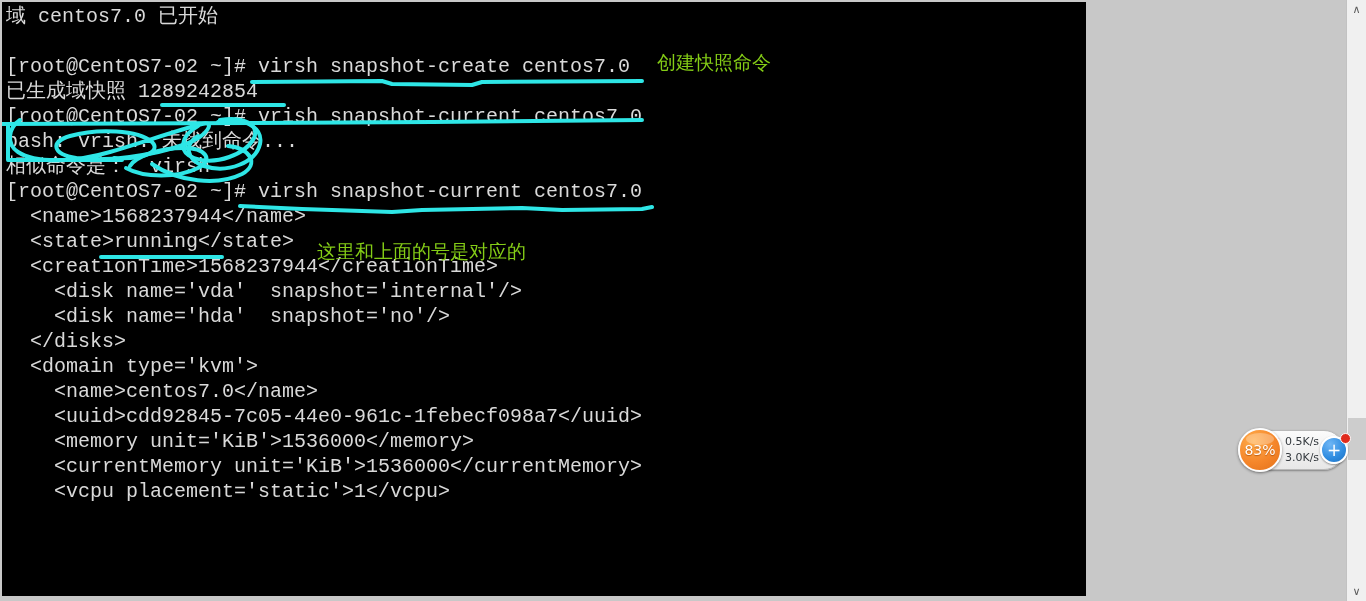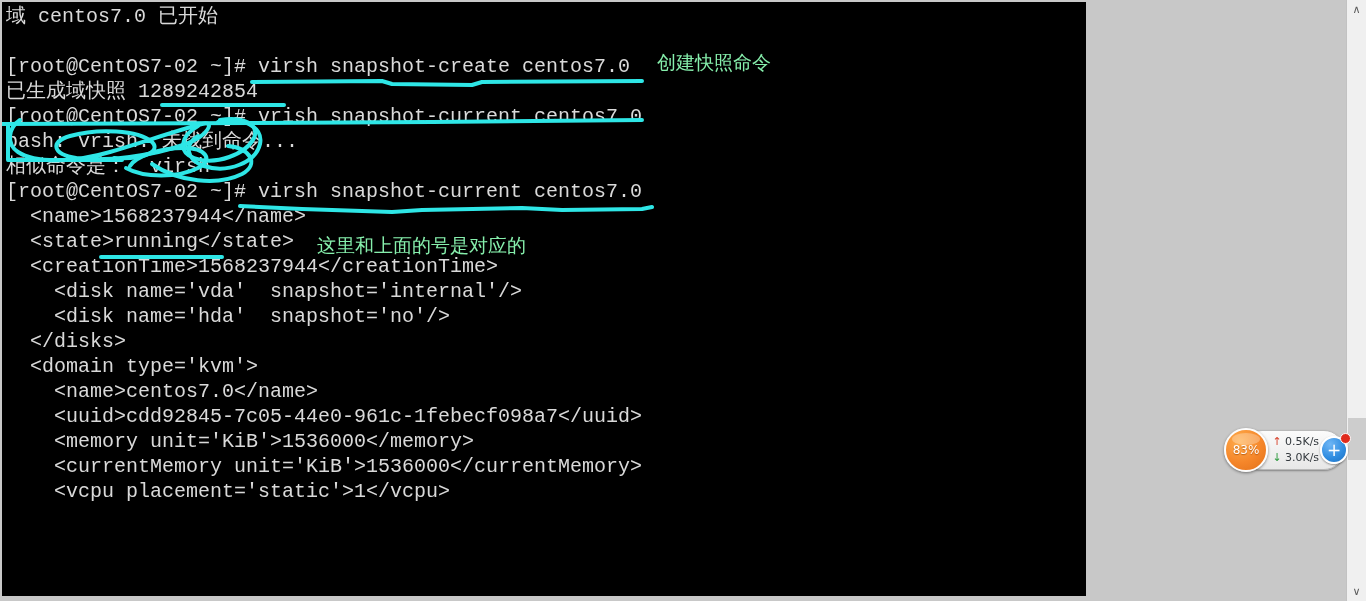--- a/index.html
+++ b/index.html
@@ -58,28 +58,28 @@
     position: absolute;
     left: 0;
     top: 0;
     width: 1342px;
     height: 594px;
     pointer-events: none;
   }
 
   .note {
     position: absolute;
-    color: #86efac;
+    color: #84cc16;
     font-family: Liberation Sans, sans-serif;
     font-size: 19px;
     line-height: 22px;
     white-space: pre;
   }
   #note-create { left: 655px; top: 50px; }
-  #note-match  { left: 315px; top: 233px; }
+  #note-match  { left: 315px; top: 239px; }
 
   
   #vscroll {
     position: absolute;
     right: 0px;
     top: 0px;
     width: 20px;
     height: 601px;
     background: #f0f0f0;
     border-left: 1px solid #c2c2c2;
@@ -124,32 +124,32 @@
     width: 102px;
     height: 40px;
     border-radius: 20px;
     background: linear-gradient(#fbfbfb, #e7e7e7);
     border: 1px solid #b9b9b9;
     box-shadow: 0 1px 2px rgba(0,0,0,.35);
     box-sizing: border-box;
   }
   #nw-cpu {
     position: absolute;
-    left: 0px;
+    left: 14px;
     top: 0px;
     width: 44px;
     height: 44px;
     border-radius: 50%;
     background: radial-gradient(circle at 35% 28%, #ffae4d 0%, #f5862a 55%, #e2701a 100%);
     border: 2px solid #fdfdfd;
     box-shadow: 0 1px 3px rgba(0,0,0,.45);
     box-sizing: border-box;
     color: #ffffff;
     font-family: "DejaVu Sans", "Liberation Sans", sans-serif;
-    font-size: 12px;
+    font-size: 14px;
     line-height: 40px;
     text-align: center;
     text-shadow: 0 1px 1px rgba(160,70,0,.7);
   }
   #nw-cpu::before {
     content: "";
     position: absolute;
     left: 6px; top: 3px;
     width: 28px; height: 12px;
     border-radius: 50%;

